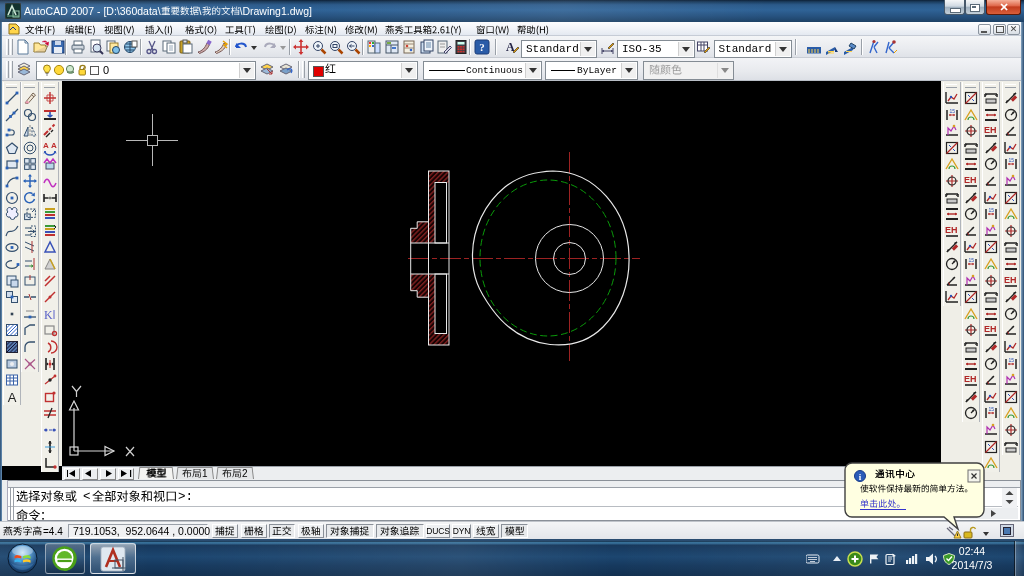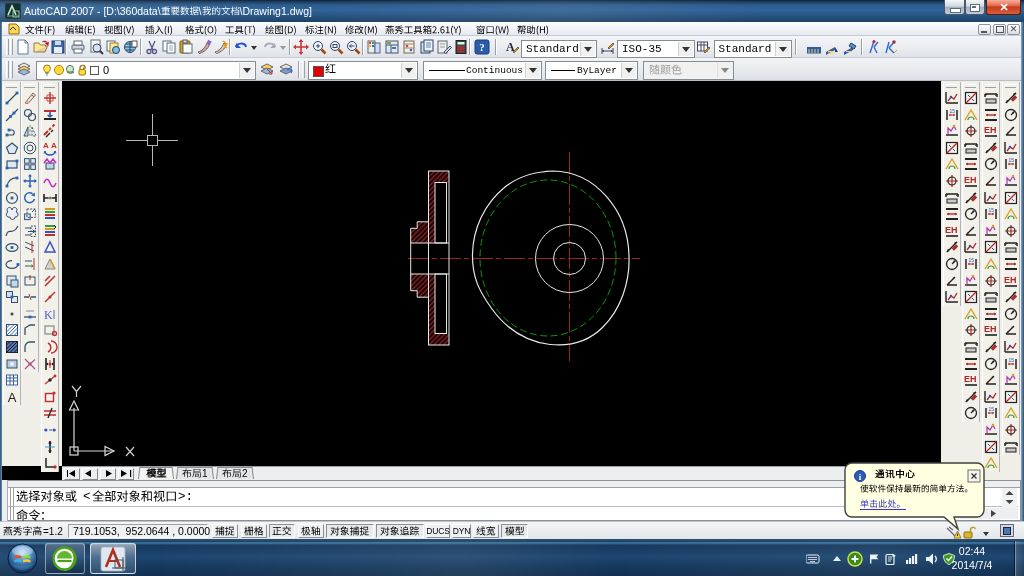--- a/index.html
+++ b/index.html
@@ -1144,21 +1144,21 @@
 <div style="position:absolute;left:960px;top:508px;width:58px;height:11px;background:#eceef0;"></div>
 <svg class="abs" style="left:988px;top:509px" width="10" height="9" viewBox="0 0 10 9">
     <path d="M3 1 l5 3.5 -5 3.5z" fill="#444"></path>
   </svg>
 <div style="position:absolute;left:0;top:521px;width:1024px;height:18px;background:linear-gradient(180deg,#f4f5f6,#e4e6ea);border-top:1px solid #c0c4ca;box-sizing:border-box;"></div>
 <div style="position:absolute;left:3px;top:525.5px;">
     <svg width="39.2" height="11.8" viewBox="0 0 39.2 11.8" style="overflow:visible;display:block">
       <path d="M4.2 4.3H5.6V6H4.2ZM3.5 3.8V6.6H6.2V3.8ZM3.4 7.5C3.5 8.1 3.6 8.8 3.6 9.3L4.3 9.2C4.3 8.7 4.2 8 4.1 7.4ZM5.4 7.5C5.6 8.1 5.9 8.8 6 9.3L6.7 9.1C6.6 8.7 6.3 7.9 6.1 7.3ZM7.4 7.4C7.9 8 8.5 8.9 8.7 9.4L9.4 9.1C9.2 8.6 8.6 7.7 8.1 7.1ZM1.6 7.2C1.4 7.9 0.9 8.6 0.4 9.1L1.1 9.4C1.6 8.9 2.1 8.1 2.3 7.3ZM3.2 0.4V1.1H0.5V1.8H3.2V3.2H6.6V1.8H9.3V1.1H6.6V0.4H5.9V1.1H3.8V0.4ZM5.9 1.8V2.6H3.8V1.8ZM0.5 6.1 0.6 6.7 2.2 6.2V6.9H2.8V3H2.2V3.8H0.7V4.4H2.2V5.6C1.5 5.7 1 5.9 0.5 6.1ZM8.7 3.5C8.4 3.8 8 4.1 7.6 4.3V3H6.9V5.9C6.9 6.6 7.1 6.8 7.7 6.8C7.8 6.8 8.4 6.8 8.5 6.8C9.1 6.8 9.2 6.5 9.3 5.5C9.1 5.4 8.9 5.3 8.7 5.2C8.7 6.1 8.7 6.2 8.5 6.2C8.3 6.2 7.9 6.2 7.8 6.2C7.6 6.2 7.6 6.1 7.6 5.9V4.9C8.1 4.7 8.7 4.4 9.2 4.1Z M17.4 0.4C16 0.8 13.2 1 10.9 1.1C11 1.2 11.1 1.5 11.1 1.7C12.1 1.6 13.2 1.6 14.3 1.5V2.5H10.4V3.1H13.5C12.6 4 11.3 4.7 10.1 5.1C10.3 5.3 10.5 5.5 10.6 5.7C11.9 5.2 13.4 4.3 14.3 3.2V5H15V3.1C15.9 4.2 17.4 5.1 18.7 5.6C18.9 5.4 19.1 5.2 19.2 5C18 4.7 16.8 3.9 15.9 3.1H19V2.5H15V1.4C16.1 1.3 17.2 1.2 18 1ZM11.7 5.3V5.9H13.1C12.9 7.2 12.3 8.2 10.4 8.8C10.6 8.9 10.8 9.2 10.9 9.4C12.9 8.7 13.6 7.5 13.9 5.9H15.6C15.5 6.3 15.4 6.7 15.2 7H17.5C17.4 8 17.2 8.4 17.1 8.6C17 8.6 16.9 8.6 16.7 8.6C16.5 8.6 15.9 8.6 15.3 8.6C15.4 8.8 15.5 9.1 15.5 9.2C16.1 9.3 16.7 9.3 17 9.3C17.3 9.3 17.5 9.2 17.7 9C17.9 8.8 18.1 8.1 18.2 6.7C18.3 6.6 18.3 6.4 18.3 6.4H16.1L16.5 5.3Z M24.1 5V5.7H20.3V6.4H24.1V8.5C24.1 8.6 24.1 8.6 23.9 8.7C23.7 8.7 23.1 8.7 22.4 8.6C22.5 8.8 22.7 9.2 22.7 9.4C23.6 9.4 24.1 9.4 24.4 9.3C24.8 9.1 24.9 8.9 24.9 8.5V6.4H28.7V5.7H24.9V5.3C25.7 4.8 26.6 4.2 27.2 3.5L26.7 3.2L26.6 3.2H21.9V3.9H25.8C25.3 4.3 24.7 4.8 24.1 5ZM23.8 0.5C23.9 0.8 24.1 1.1 24.3 1.4H20.4V3.4H21.1V2.1H27.9V3.4H28.6V1.4H25.1C25 1.1 24.7 0.6 24.5 0.3Z M32.2 3.1H36.4V4H32.2ZM31.5 2.6V4.6H37.2V2.6ZM33.7 0.5 34 1.4H30V2H38.6V1.4H34.8C34.7 1.1 34.6 0.7 34.4 0.3ZM30.3 5.1V9.4H31V5.7H37.5V8.6C37.5 8.7 37.5 8.8 37.4 8.8C37.2 8.8 36.8 8.8 36.4 8.7C36.5 8.9 36.6 9.1 36.6 9.3C37.2 9.3 37.7 9.3 37.9 9.2C38.2 9.1 38.3 9 38.3 8.6V5.1ZM32.2 6.3V8.8H32.8V8.3H36.3V6.3ZM32.8 6.8H35.7V7.8H32.8Z" fill="#000"></path>
     </svg>
   </div>
-<div style="position:absolute;left:43px;top:526px;font-size:10px;font-family:'Liberation Sans'">=1.2</div>
+<div style="position:absolute;left:43px;top:526px;font-size:10px;font-family:'Liberation Sans'">=4.4</div>
 <div style="position:absolute;left:68px;top:523.5px;width:140px;height:14px;background:#f0f1f3;border:1px solid #9aa0a8;border-bottom-color:#fff;border-right-color:#fff;box-sizing:border-box;font-size:10.5px;font-family:'Liberation Sans';color:#000;padding-left:4px;line-height:13px;">719.1053,&nbsp;&nbsp;952.0644&nbsp;,&nbsp;0.0000</div>
 <div style="position:absolute;left:212px;top:523.5px;width:26px;height:14px;border:1px solid;border-color:#fff #8a9098 #8a9098 #fff;background:#eef0f2;box-sizing:border-box;"></div>
 <div style="position:absolute;left:215.2px;top:525.5px;">
     <svg width="19.6" height="11.8" viewBox="0 0 19.6 11.8" style="overflow:visible;display:block">
       <path d="M7.2 0.9C7.7 1.2 8.3 1.6 8.7 1.8H6.8V0.4H6.1V1.8H3.7V2.5H6.1V3.5H3.9V9.4H4.6V7.4H6.1V9.3H6.8V7.4H8.4V8.6C8.4 8.7 8.4 8.8 8.2 8.8C8.1 8.8 7.7 8.8 7.3 8.8C7.4 9 7.5 9.2 7.5 9.4C8.1 9.4 8.5 9.4 8.8 9.3C9 9.2 9.1 9 9.1 8.6V3.5H6.8V2.5H9.3V1.8H8.8L9.1 1.3C8.8 1.1 8 0.7 7.5 0.5ZM8.4 4.1V5.1H6.8V4.1ZM6.1 4.1V5.1H4.6V4.1ZM4.6 5.7H6.1V6.7H4.6ZM8.4 5.7V6.7H6.8V5.7ZM1.8 0.4V2.3H0.4V3H1.8V5.2C1.2 5.3 0.7 5.5 0.3 5.6L0.4 6.3L1.8 5.9V8.5C1.8 8.7 1.7 8.7 1.6 8.7C1.5 8.7 1.1 8.7 0.6 8.7C0.7 8.9 0.8 9.2 0.8 9.4C1.5 9.4 1.9 9.4 2.1 9.3C2.4 9.1 2.5 8.9 2.5 8.5V5.7L3.7 5.3L3.6 4.6L2.5 5V3H3.6V2.3H2.5V0.4Z M14.6 1.5H17.8V3.4H14.6ZM11.4 0.4V2.3H10.2V3H11.4V5.2L10.1 5.6L10.3 6.3L11.4 5.9V8.5C11.4 8.6 11.4 8.7 11.3 8.7C11.1 8.7 10.8 8.7 10.3 8.7C10.4 8.9 10.5 9.2 10.5 9.4C11.2 9.4 11.5 9.3 11.8 9.2C12 9.1 12.1 8.9 12.1 8.5V5.7L13.3 5.3L13.2 4.7L12.1 5V3H13.3V2.3H12.1V0.4ZM13.9 0.8V4.1H15.9V8.3C15.3 8 14.8 7.6 14.6 6.7C14.7 6.2 14.7 5.7 14.8 5.2L14.1 5.1C13.9 6.8 13.6 8.1 12.6 8.9C12.8 9 13 9.3 13.2 9.4C13.7 8.9 14.1 8.3 14.3 7.5C15 8.9 16.1 9.2 17.5 9.2H19.1C19.1 9 19.2 8.7 19.3 8.6C19 8.6 17.7 8.6 17.5 8.6C17.2 8.6 16.9 8.6 16.6 8.5V6.2H18.9V5.6H16.6V4.1H18.5V0.8Z" fill="#000"></path>
     </svg>
   </div>
 <div style="position:absolute;left:240.5px;top:523.5px;width:26px;height:14px;border:1px solid;border-color:#fff #8a9098 #8a9098 #fff;background:#eef0f2;box-sizing:border-box;"></div>
 <div style="position:absolute;left:243.7px;top:525.5px;">
     <svg width="19.6" height="11.8" viewBox="0 0 19.6 11.8" style="overflow:visible;display:block">
@@ -1299,13 +1299,13 @@
       <rect x="103" y="7" width="2.2" height="6"></rect>
       <rect x="106" y="5" width="2.2" height="8"></rect>
       <rect x="109" y="3" width="2.2" height="10"></rect>
 <path d="M120 6 h3 l4-3.5 v11 l-4-3.5 h-3z"></path>
       <path d="M129 5 a4.5 4.5 0 0 1 0 6" stroke="#eef2f6" fill="none" stroke-width="1.3"></path>
 </g>
 <path d="M143 2.5 l5.5 2 c0 4-1.5 7.5-5.5 9 c-4-1.5-5.5-5-5.5-9z" fill="#3a9a28" stroke="#d8e8c0"></path>
 <path d="M140.5 7.5 l2 2 3.5-4" stroke="#fff" stroke-width="1.4" fill="none"></path>
 </svg>
 <div style="position:absolute;left:950px;top:545px;width:44px;height:12px;color:#fff;font-size:10.5px;text-align:center;font-family:'Liberation Sans';">02:44</div>
-<div style="position:absolute;left:944px;top:558.5px;width:56px;height:12px;color:#fff;font-size:10.5px;text-align:center;font-family:'Liberation Sans';">2014/7/4</div>
+<div style="position:absolute;left:944px;top:558.5px;width:56px;height:12px;color:#fff;font-size:10.5px;text-align:center;font-family:'Liberation Sans';">2014/7/3</div>
 <div style="position:absolute;left:1014px;top:541px;width:10px;height:35px;background:linear-gradient(90deg,rgba(255,255,255,.18),rgba(255,255,255,.05));border-left:1px solid rgba(0,0,0,.6);box-shadow:inset 1px 0 0 rgba(255,255,255,.3);box-sizing:border-box;"></div>
 </body></html>

